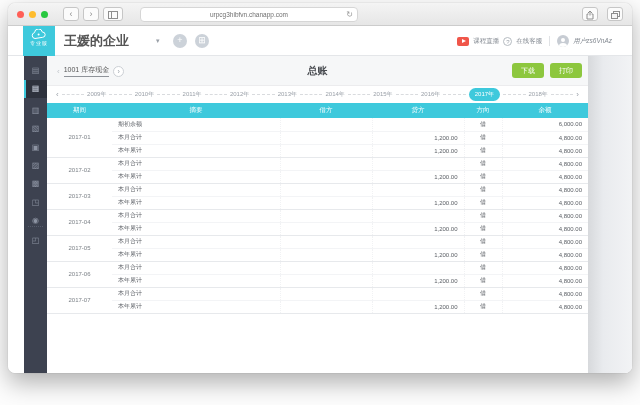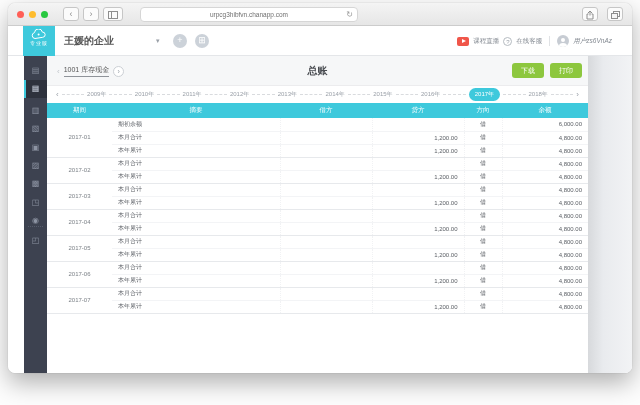--- a/index.html
+++ b/index.html
@@ -23,21 +23,21 @@
               justify-content:center; font-size:6.5px; color:#6f6f6f; }
   .urlfield .reload { position:absolute; right:4px; color:#9a9a9a; font-size:8px; }
   .chromeRight { margin-left:auto; display:flex; gap:5px; }
 
   
   .appheader { position:relative; height:30px; background:#fff; border-bottom:1px solid #e4e6e9; }
   .logo { position:absolute; left:15px; top:0; width:32px; height:30px; background:#3ec9dc;
           color:#fff; text-align:center; padding-top:3px; }
   .logo .edition { font-size:5px; line-height:6px; display:block; letter-spacing:1px; }
   .company { position:absolute; left:56px; top:0; height:30px; line-height:30px;
-             font-size:10px; font-weight:bold; color:#555; cursor:pointer; }
+             font-size:13px; font-weight:bold; color:#555; cursor:pointer; }
   .caret { position:absolute; left:148px; top:0; height:30px; line-height:30px;
            font-size:7px; color:#9aa0a8; }
   .roundbtn { position:absolute; top:8px; width:14px; height:14px; border-radius:50%;
               background:#ccd2d9; color:#fff; font-size:9px; line-height:13px; text-align:center; }
   .hright { position:absolute; right:20px; top:0; height:30px; display:flex; align-items:center;
             gap:4px; font-size:6.5px; color:#848a92; }
   .liveicon { width:12px; height:9px; background:#f0564a; border-radius:2px; position:relative; }
   .liveicon:after { content:""; position:absolute; left:4.5px; top:2.5px; border-left:4px solid #fff;
                     border-top:2px solid transparent; border-bottom:2px solid transparent; }
   .qicon { width:9px; height:9px; border:1px solid #b4bac1; border-radius:50%; color:#9aa0a8;

